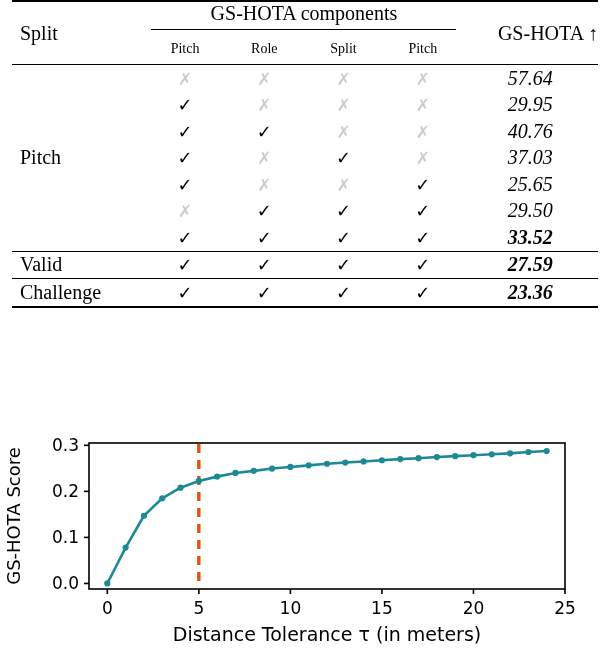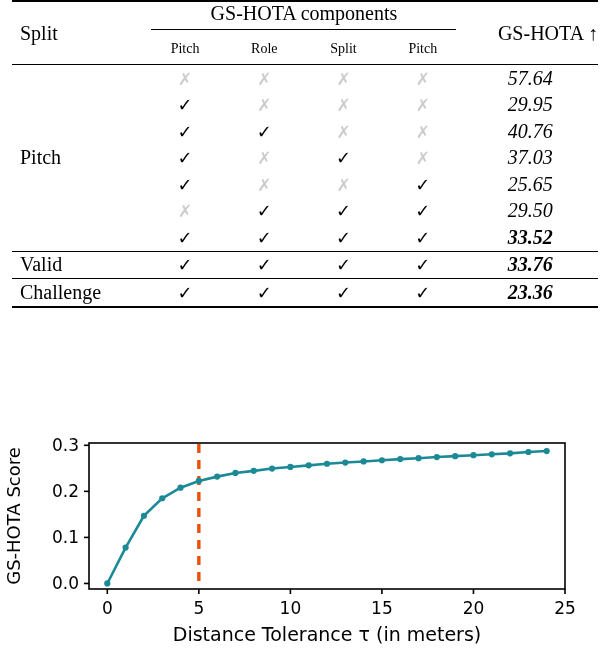--- a/index.html
+++ b/index.html
@@ -124,21 +124,21 @@
             <td class="cell"><span class="mark yes">✓</span></td>
             <td class="cell"><span class="mark yes">✓</span></td>
             <td class="cell val b">33.52</td>
           </tr>
           <tr class="rule-mid">
             <td class="cell splitlbl" rowspan="1">Valid</td>
             <td class="cell"><span class="mark yes">✓</span></td>
             <td class="cell"><span class="mark yes">✓</span></td>
             <td class="cell"><span class="mark yes">✓</span></td>
             <td class="cell"><span class="mark yes">✓</span></td>
-            <td class="cell val b">33.76</td>
+            <td class="cell val b">27.59</td>
           </tr>
           <tr class="rule-mid rule-bot">
             <td class="cell splitlbl" rowspan="1">Challenge</td>
             <td class="cell"><span class="mark yes">✓</span></td>
             <td class="cell"><span class="mark yes">✓</span></td>
             <td class="cell"><span class="mark yes">✓</span></td>
             <td class="cell"><span class="mark yes">✓</span></td>
             <td class="cell val b">23.36</td>
           </tr>
         </tbody>

